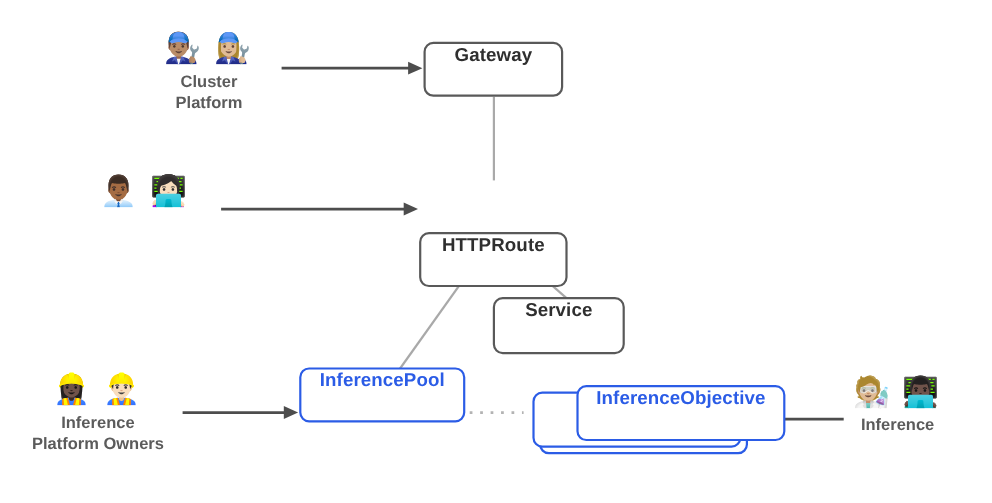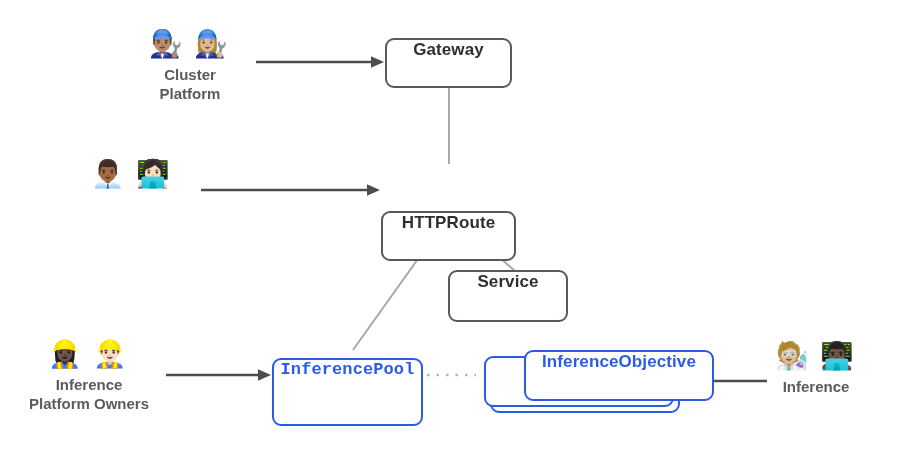--- a/index.html
+++ b/index.html
@@ -106,21 +106,21 @@
   </div>
 
   <div class="node" style="left:381px; top:164px; width:135px; height:50px;margin-top:47px;">
     <span>HTTPRoute</span>
   </div>
 
   <div class="node" style="left:448px; top:270px; width:120px; height:52px;">
     <span>Service</span>
   </div>
 
-  <div class="node ext" style="left:272px; top:358px; width:151px; height:68px;font-family:Liberation Mono, monospace;">
+  <div class="node ext" style="left:272px; top:334px; width:151px; height:50px;">
     <span>InferencePool</span>
   </div>
 
   <div class="node ext" style="left:478px; top:350px; width:190px; height:51px;margin-left:46px;">
     <span>InferenceObjective</span>
   </div>
 
   <div class="actor" style="left:129px; top:26px; width:122px;">
     <div class="emoji-row">
       <span>👨🏽‍🔧</span>

